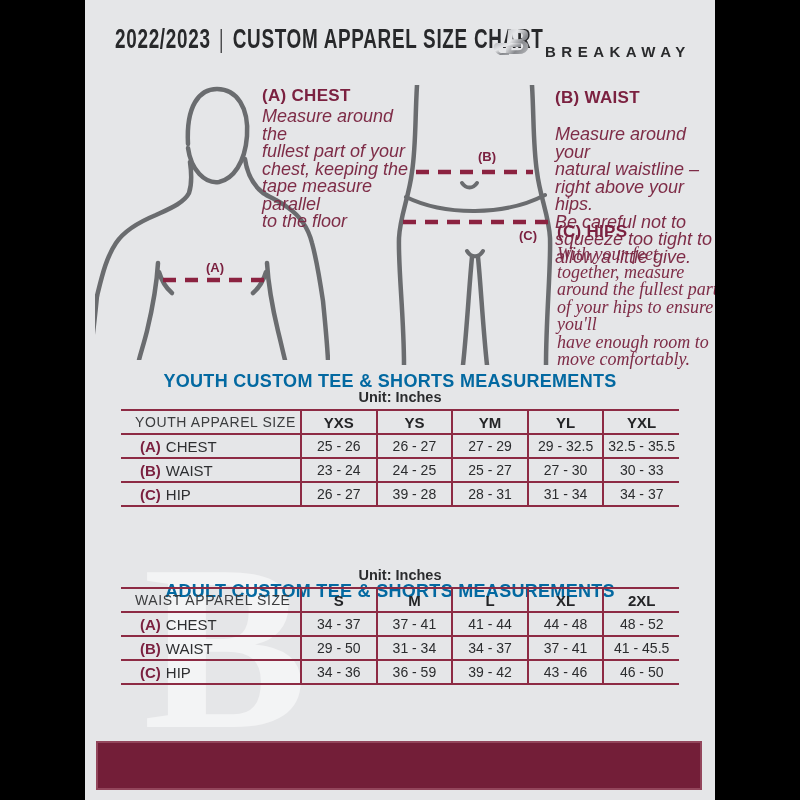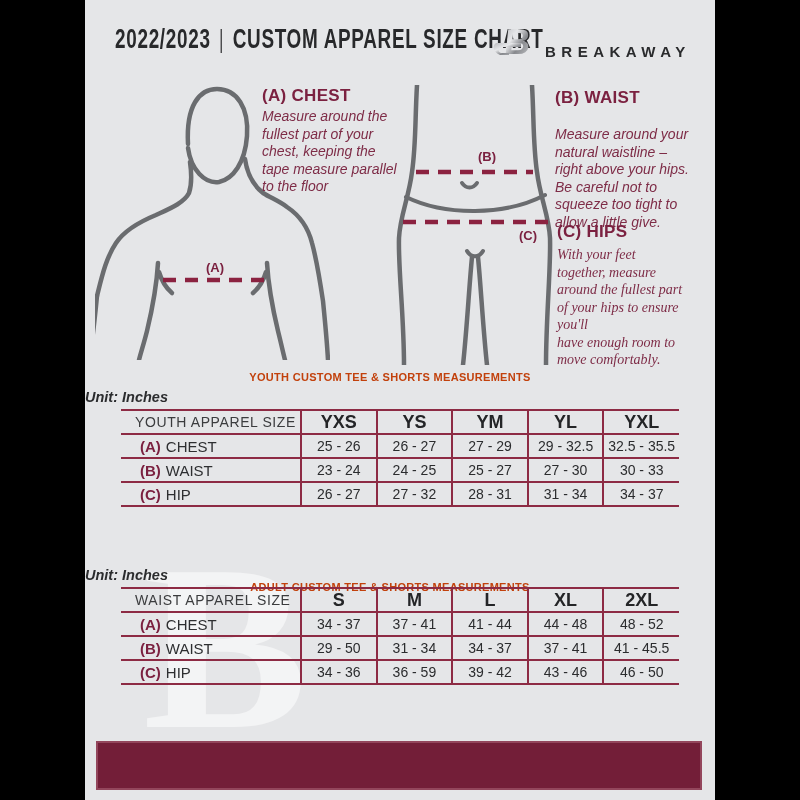--- a/index.html
+++ b/index.html
@@ -11,37 +11,37 @@
   .hdr-left { position:absolute; left:30px; top:24px; display:flex; align-items:center; gap:12px;
               transform:scaleX(0.70); transform-origin:left center; white-space:nowrap;
               font-weight:bold; font-size:27px; color:#28292b; letter-spacing:1px; }
   .hdr-divider { font-weight:normal; color:#4a4b4d; font-size:25px; }
   .brand-wrap { position:absolute; left:408px; top:18px; display:flex; align-items:center; }
   .brand-name { font-weight:bold; font-size:15px; letter-spacing:5.5px; color:#2a2b2d; margin-left:6px; margin-top:20px; }
 
   
   .fig { position:absolute; }
   .guide-head { position:absolute; font-weight:bold; font-size:17px; color:#7b2140; letter-spacing:0.3px; }
-  .guide-body { position:absolute; font-style:italic; font-size:14px; line-height:17.5px;
+  .guide-body { position:absolute; font-style:italic; font-size:18px; line-height:17.5px;
                 color:#7e2c47; white-space:pre-line; }
 
   
-  .sec-title { position:absolute; width:610px; text-align:center; font-weight:bold; font-size:11px;
-               color:#c2410c; letter-spacing:0.3px; }
-  .sec-unit  { position:absolute; width:630px; font-weight:bold; font-style:italic;
+  .sec-title { position:absolute; width:610px; text-align:center; font-weight:bold; font-size:18px;
+               color:#0369a1; letter-spacing:0.3px; }
+  .sec-unit  { position:absolute; width:630px; text-align:center; font-weight:bold; 
                font-size:14.5px; color:#2b2c2e; }
 
   
   table.size-table { position:absolute; left:36px; width:558px; border-collapse:collapse; table-layout:fixed; }
   table.size-table td { height:24px; vertical-align:middle; border:0; }
   table.size-table tr { border-top:2px solid #8d2b44; }
   table.size-table tr:last-child { border-bottom:2px solid #8d2b44; }
   table.size-table td + td { border-left:2px solid #8d2b44; }
   td.lbl-cell { padding-left:14px; font-size:14px; letter-spacing:0.6px; color:#3b3c3e; }
-  td.size-cell { text-align:center; font-weight:bold; font-size:18px; color:#242527; }
+  td.size-cell { text-align:center; font-weight:bold; font-size:15px; color:#242527; }
   td.row-lbl { padding-left:19px; font-size:15px; color:#2e2f31; }
   td.row-lbl .pfx { font-weight:bold; color:#7b2140; margin-right:5px; }
   td.val-cell { text-align:center; font-size:14px; color:#2b2c2e; }
 
   
   .footer-bar { position:absolute; left:11px; top:741px; width:606px; height:49px;
                 background:#731e38; border:2px solid #93465c; }
   .watermark { position:absolute; left:58px; top:548px; font-weight:bold; font-size:235px; line-height:200px;
                color:rgba(255,255,255,0.55); transform:scaleX(1.05); transform-origin:left top;
                font-family:"Liberation Serif", serif; pointer-events:none; }
@@ -172,21 +172,21 @@
         <td class="row-lbl"><span class="pfx">(B)</span><span>WAIST</span></td>
         <td class="val-cell">23 - 24</td>
         <td class="val-cell">24 - 25</td>
         <td class="val-cell">25 - 27</td>
         <td class="val-cell">27 - 30</td>
         <td class="val-cell">30 - 33</td>
       </tr>
       <tr>
         <td class="row-lbl"><span class="pfx">(C)</span><span>HIP</span></td>
         <td class="val-cell">26 - 27</td>
-        <td class="val-cell">27 - 32</td>
+        <td class="val-cell">39 - 28</td>
         <td class="val-cell">28 - 31</td>
         <td class="val-cell">31 - 34</td>
         <td class="val-cell">34 - 37</td>
       </tr>
     </tbody>
       </table>
 
     <div class="sec-title" style="top:549px;margin-top:32px;">ADULT CUSTOM TEE &amp; SHORTS MEASUREMENTS</div>
     <div class="sec-unit" style="top:567px;">Unit: Inches</div>
 

